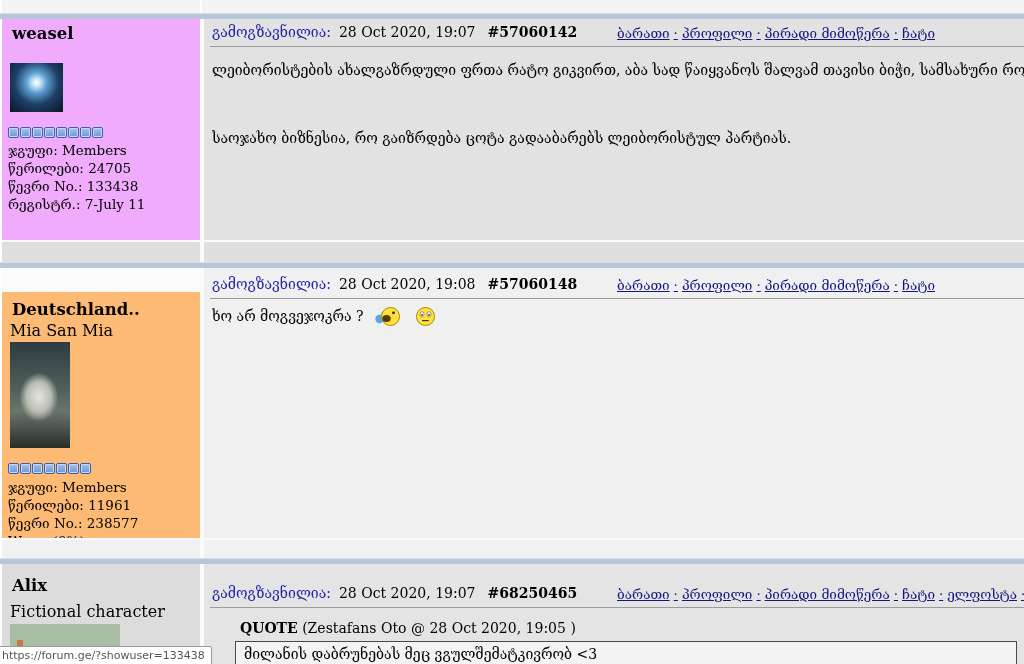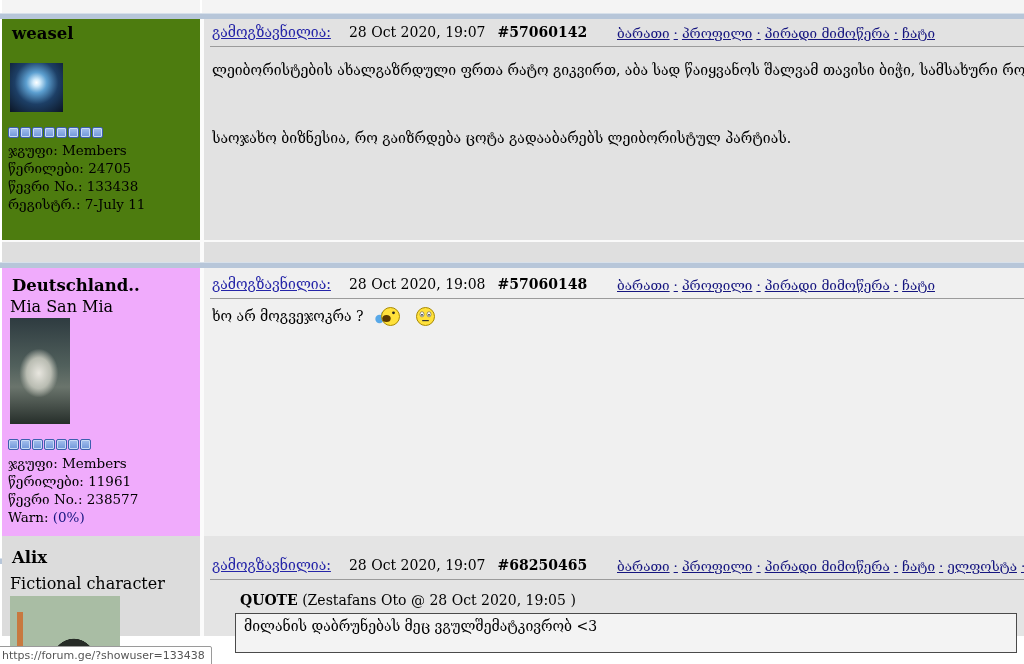--- a/index.html
+++ b/index.html
@@ -10,27 +10,27 @@
   .abs{position:absolute;}
   
   .strip-top{left:2px;right:0;top:0;height:13px;background:#f4f4f4;}
   .bluebar{left:0;right:0;height:6px;background:#b7c6d9;border-top:1px solid #d7e0ea;box-sizing:border-box;}
   #bar1{top:13px;} #bar2{top:262px;} #bar3{top:558px;}
   .postrow{left:2px;right:0;background:#fbfbfb;}
   #post1{top:19px;height:221px;}
   #footer1{top:240px;height:22px;}
   #post2{top:268px;height:270px;}
   #footer2{top:538px;height:20px;}
-  #post3{top:536px;height:100px;}
+  #post3{top:564px;height:100px;}
   .footrow{left:2px;right:0;background:#fbfbfb;border-top:2px solid #fafafa;box-sizing:border-box;}
   .cl{position:absolute;left:0;top:0;bottom:0;width:198px;}
   .cr{position:absolute;left:200px;top:0;bottom:0;right:0;border-left:2px solid #fbfbfb;}
-  #post1 .cl{background:#4d7c0f;} #post1 .cr{background:#e2e2e2;}
+  #post1 .cl{background:#f0abfc;} #post1 .cr{background:#e2e2e2;}
   #footer1 .cl{background:#dedede;} #footer1 .cr{background:#dfdfdf;}
-  #post2 .cl{background:#f0abfc;} #post2 .cr{background:#f0f0f0;}
+  #post2 .cl{background:#fdba74;margin-top:24px;} #post2 .cr{background:#f0f0f0;}
   #footer2 .cl{background:#f1f1f1;} #footer2 .cr{background:#f1f1f1;}
   #post3 .cl{background:#dcdcdc;} #post3 .cr{background:#e4e4e4;}
   .strip-top .div{position:absolute;left:198px;top:0;bottom:0;width:2px;background:#fff;}
   
   .uname{left:10px;font-weight:bold;font-size:16.5px;white-space:nowrap;}
   .usub{left:8px;font-size:16px;white-space:nowrap;}
   .avatar{left:8px;}
   #av1{top:44px;width:53px;height:49px;
     background:radial-gradient(circle at 50% 40%, #ffffff 0%, #cfeafb 9%, #5c9fd0 26%, #1d3f66 55%, #0b1524 100%);}
   #av2{top:50px;width:60px;height:106px;
@@ -42,22 +42,22 @@
       radial-gradient(ellipse 42% 75% at 58% 95%, #272c27 0%, #272c27 55%, rgba(0,0,0,0) 56%),
       linear-gradient(#c8793f,#c8793f);
     background-size:100% 100%,6px 44px;background-position:0 0,7px 16px;background-repeat:no-repeat;}
   .pips{left:6px;height:12px;display:flex;}
   .pip{width:11px;height:11px;margin-right:1px;border:1px solid #3c5fae;border-radius:2px;
        background:linear-gradient(#a5c0ee,#6f96d8);box-sizing:border-box;box-shadow:inset 0 0 0 1px #c9daf5;}
   .uinfo{left:6px;font-size:13.5px;line-height:18px;white-space:nowrap;}
   .warnval{color:#15157f;}
   
   .phead{left:8px;font-size:14px;white-space:nowrap;}
-  .plink{color:#2525a8;text-decoration:underline;cursor:pointer;}
-  .pdate{margin-left:18px;}
+  .plink{color:#2525a8;cursor:pointer;}
+  .pdate{margin-left:8px;}
   .pnum{margin-left:12px;font-weight:bold;margin-top:24px;}
   .hlinks{left:413px;font-size:13.5px;color:#15157f;white-space:nowrap;text-decoration:underline;}
   .hlinks .lnk{cursor:pointer;}
   .hlinks .dot{margin:0 4px;}
   .phr{border-top:1px solid #9b9b9b;left:6px;right:0;height:0;}
   .msg{left:8px;right:0;font-size:14px;white-space:nowrap;overflow:hidden;}
   .emo{vertical-align:middle;}
   #emo1{margin-left:10px;} #emo2{margin-left:14px;}
   
   .qhead{left:36px;font-size:14px;white-space:nowrap;}

